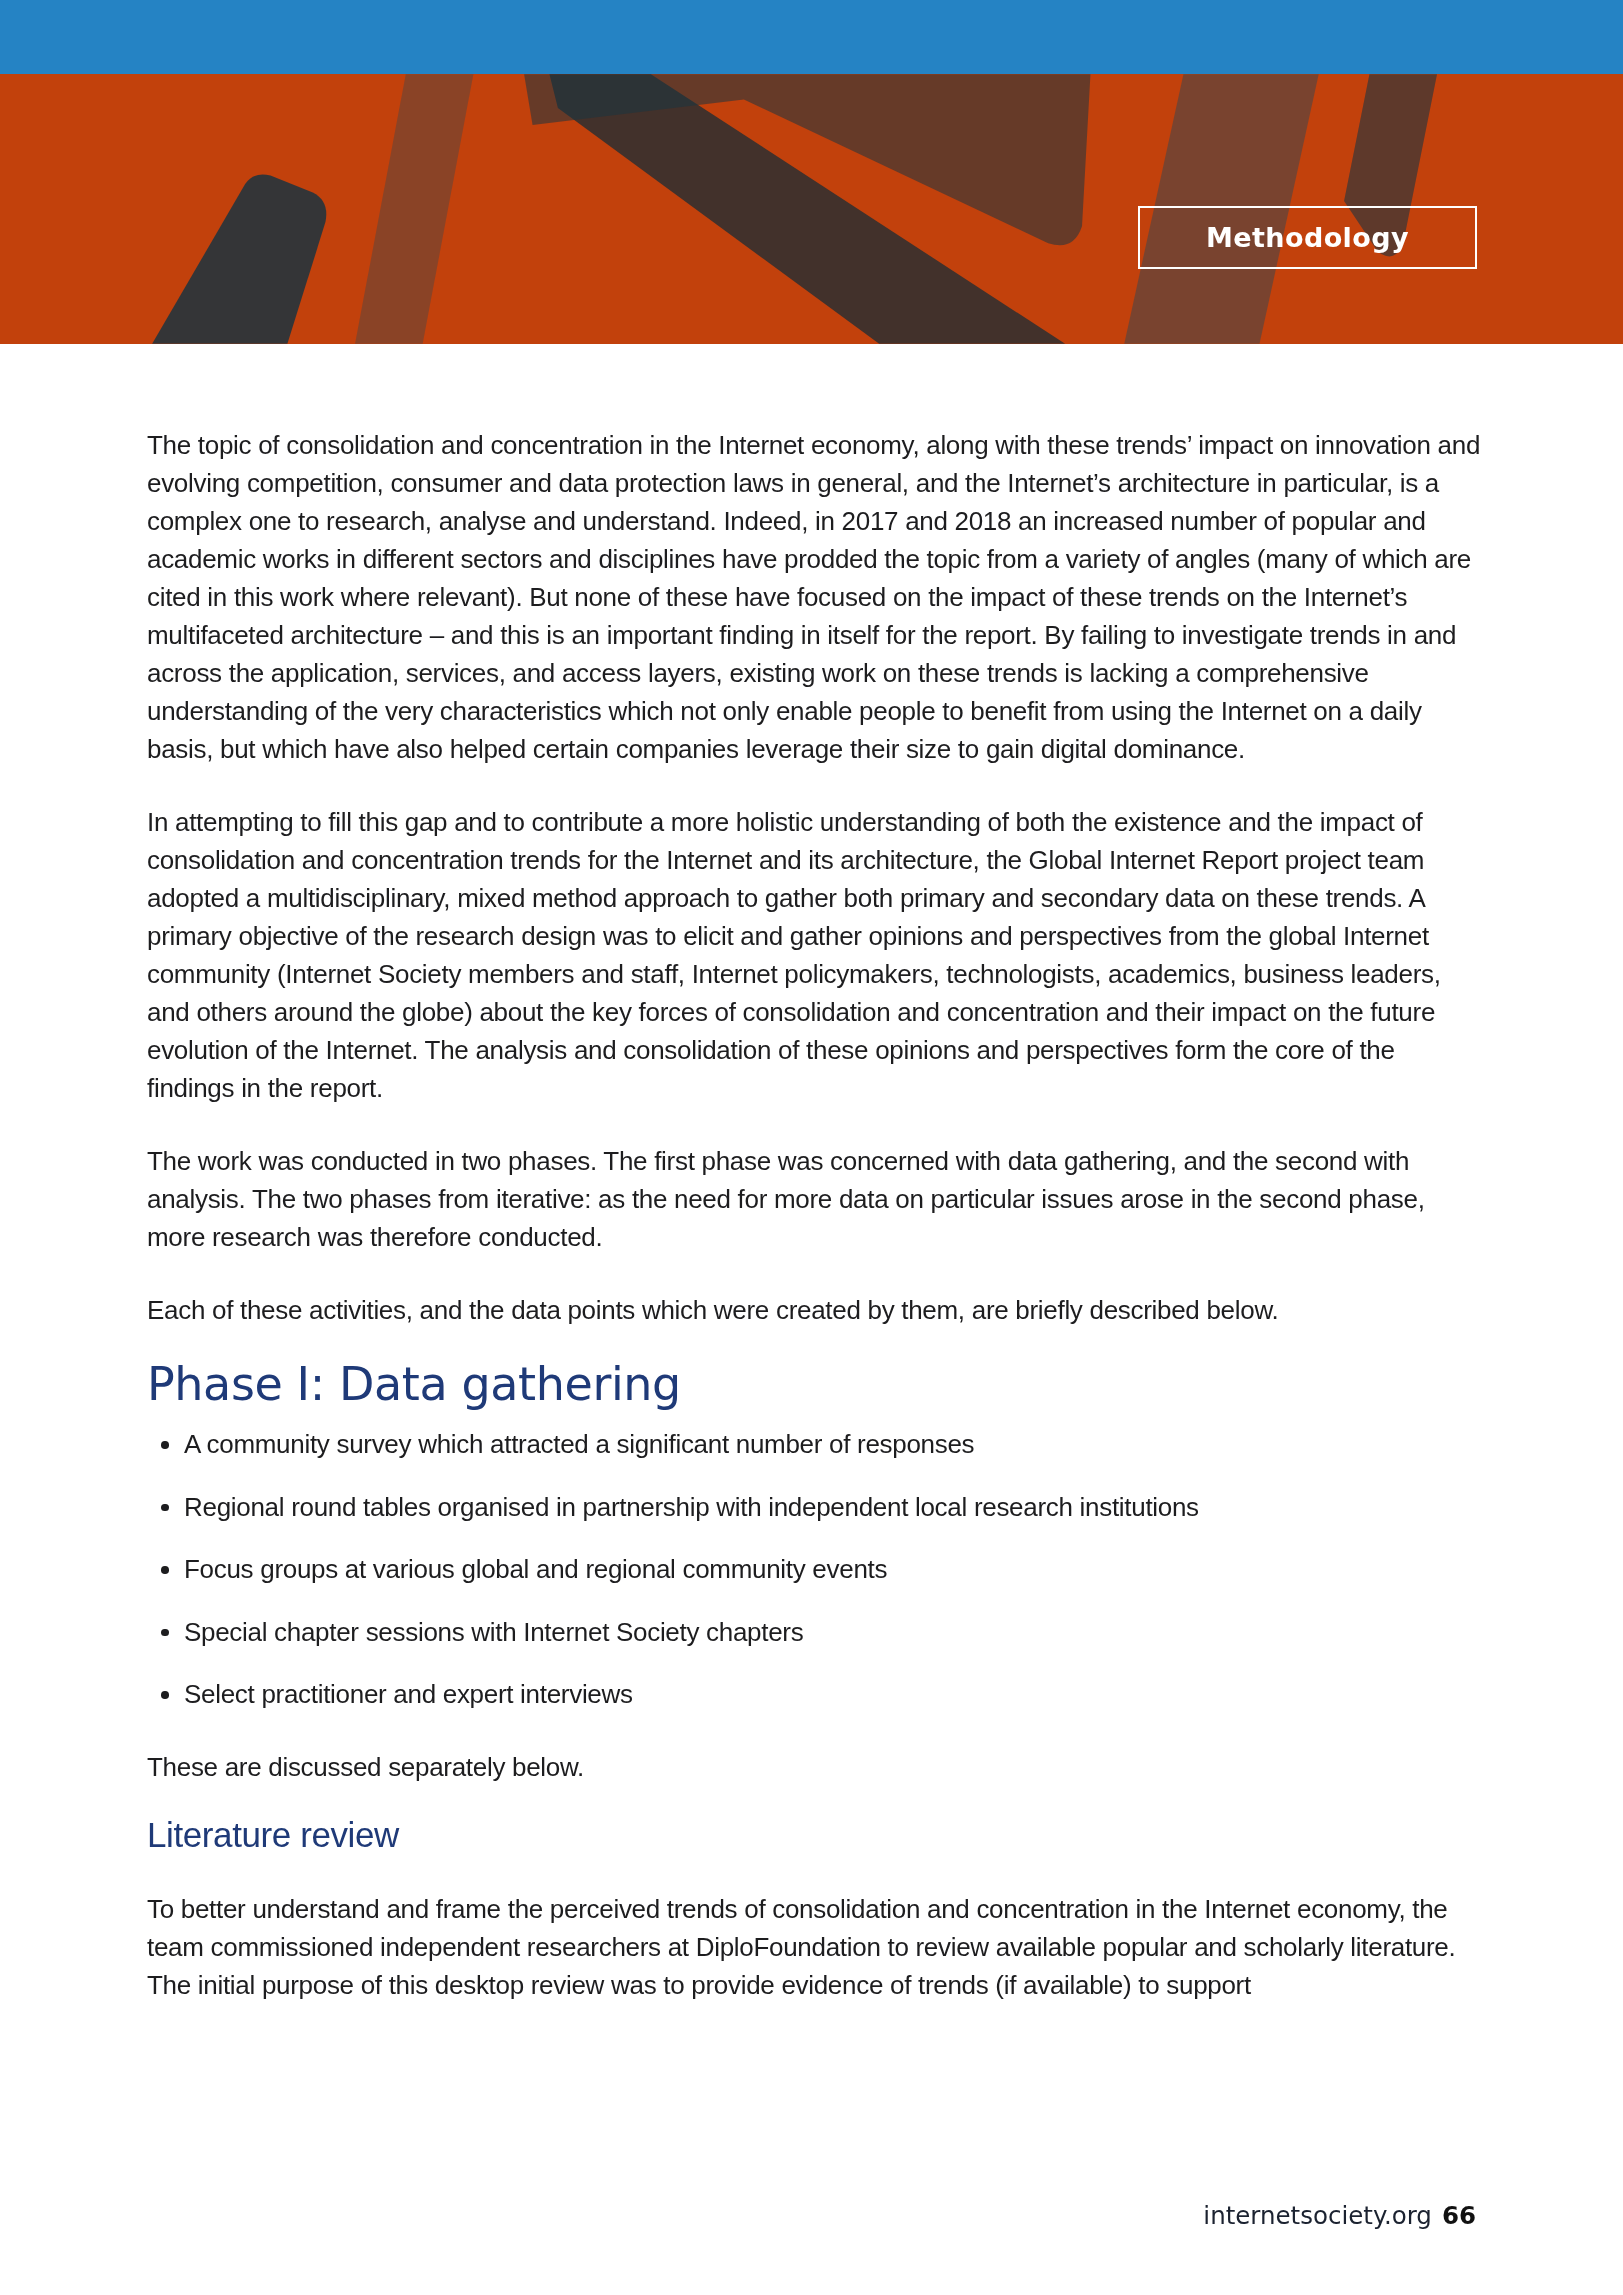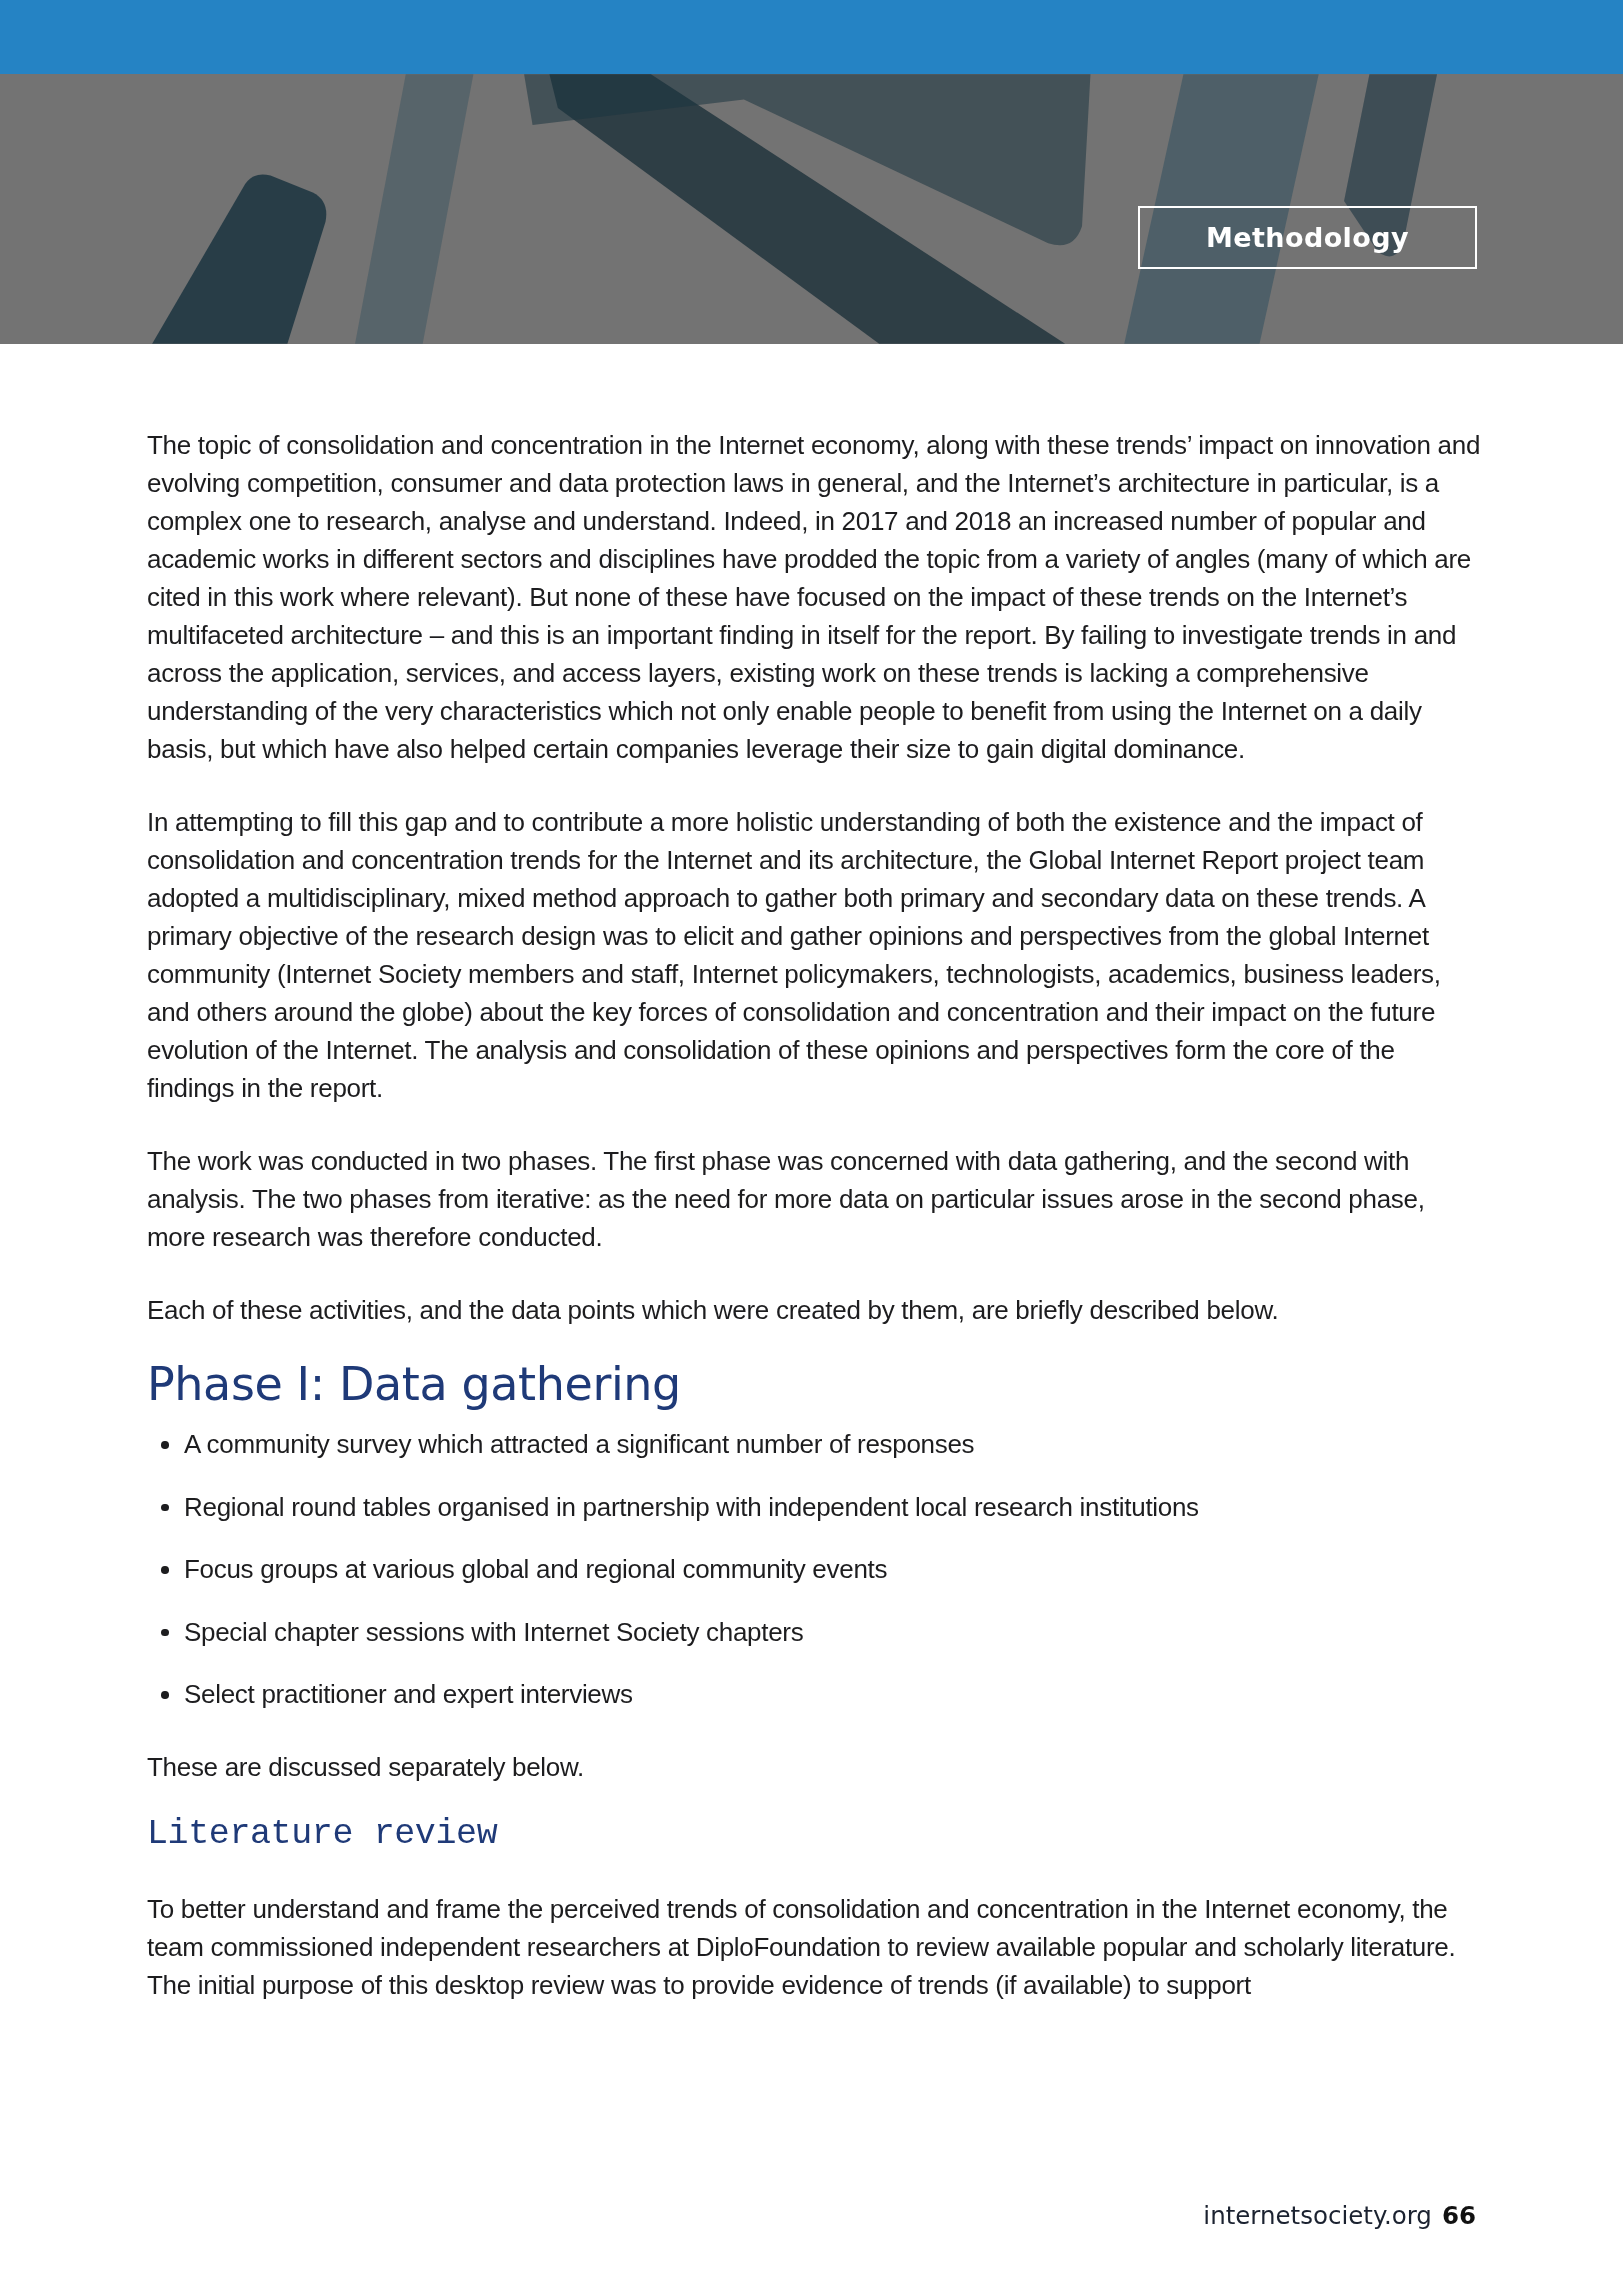--- a/index.html
+++ b/index.html
@@ -1,34 +1,34 @@
 <!DOCTYPE html>
 <html style="font-size:13.5px"><head>
 <meta charset="utf-8">
 <style>
   * { box-sizing: border-box; margin: 0; padding: 0; }
   html, body { width: 1623px; height: 2295px; background: #ffffff; overflow: hidden; }
   body { position: relative; font-family: "Liberation Sans", "DejaVu Sans", sans-serif; color: #1d1d1f; }
 
   .top-bar { position: absolute; left: 0; top: 0; width: 1623px; height: 74px; background: #2583c4; }
-  .banner { position: absolute; left: 0; top: 74px; width: 1623px; height: 270px; background: #737373; overflow: hidden; }
+  .banner { position: absolute; left: 0; top: 74px; width: 1623px; height: 270px; background: #c2410c; overflow: hidden; }
   .banner svg { position: absolute; left: 0; top: 0; }
 
   .section-tag {
     position: absolute; left: 1138px; top: 132px; width: 339px; height: 63px;
     border: 2.5px solid #ffffff; display: flex; align-items: center; justify-content: center;
     color: #ffffff; font-size: 27px; font-weight: bold; letter-spacing: 0.4px;
     font-family: "DejaVu Sans", sans-serif;
   }
 
   .content { position: absolute; left: 147px; top: 391px; width: 1336px; }
   .para { font-size: 26px; line-height: 38px; color: #1d1d1f; margin-bottom: 28px; letter-spacing: -0.3px; font-family: "Liberation Sans", sans-serif; margin-top: 35px; }
   .para.tight { margin-bottom: 0; }
   .h1 { font-size: 46px; color: #1f3a78; font-weight: normal; margin-top: 29px; margin-bottom: 20px; line-height: 52px; letter-spacing: -0.4px; font-family: "DejaVu Sans", sans-serif; }
-  .h2 { font-size: 35px; color: #1f3a78; font-weight: normal; margin-top: 1.7px; margin-bottom: 3.4px; line-height: 41px; letter-spacing: -0.4px; font-family: Liberation Mono, monospace; }
+  .h2 { font-size: 35px; color: #1f3a78; font-weight: normal; margin-top: 1.7px; margin-bottom: 3.4px; line-height: 41px; letter-spacing: -0.4px; font-family: Liberation Sans, sans-serif; }
 
   .bullets { list-style: none; margin-top: -5px; margin-bottom: 18.6px; }
   .bullets li { font-size: 26px; line-height: 38px; margin-bottom: 24.5px; position: relative; padding-left: 37px; letter-spacing: -0.3px; }
   .bullets li .dot { position: absolute; left: 14.4px; top: 16px; width: 7.6px; height: 7.6px; border-radius: 50%; background: #1d1d1f; }
   .bullets li:last-child { margin-bottom: 17px; }
 
   .footer { position: absolute; right: 147px; top: 2201px; display: flex; align-items: baseline; gap: 10px; font-family: "DejaVu Sans", sans-serif; }
   .footer .site { font-size: 24.5px; color: #1b2230; }
   .footer .page { font-size: 24.5px; font-weight: bold; color: #111; }
 </style>

